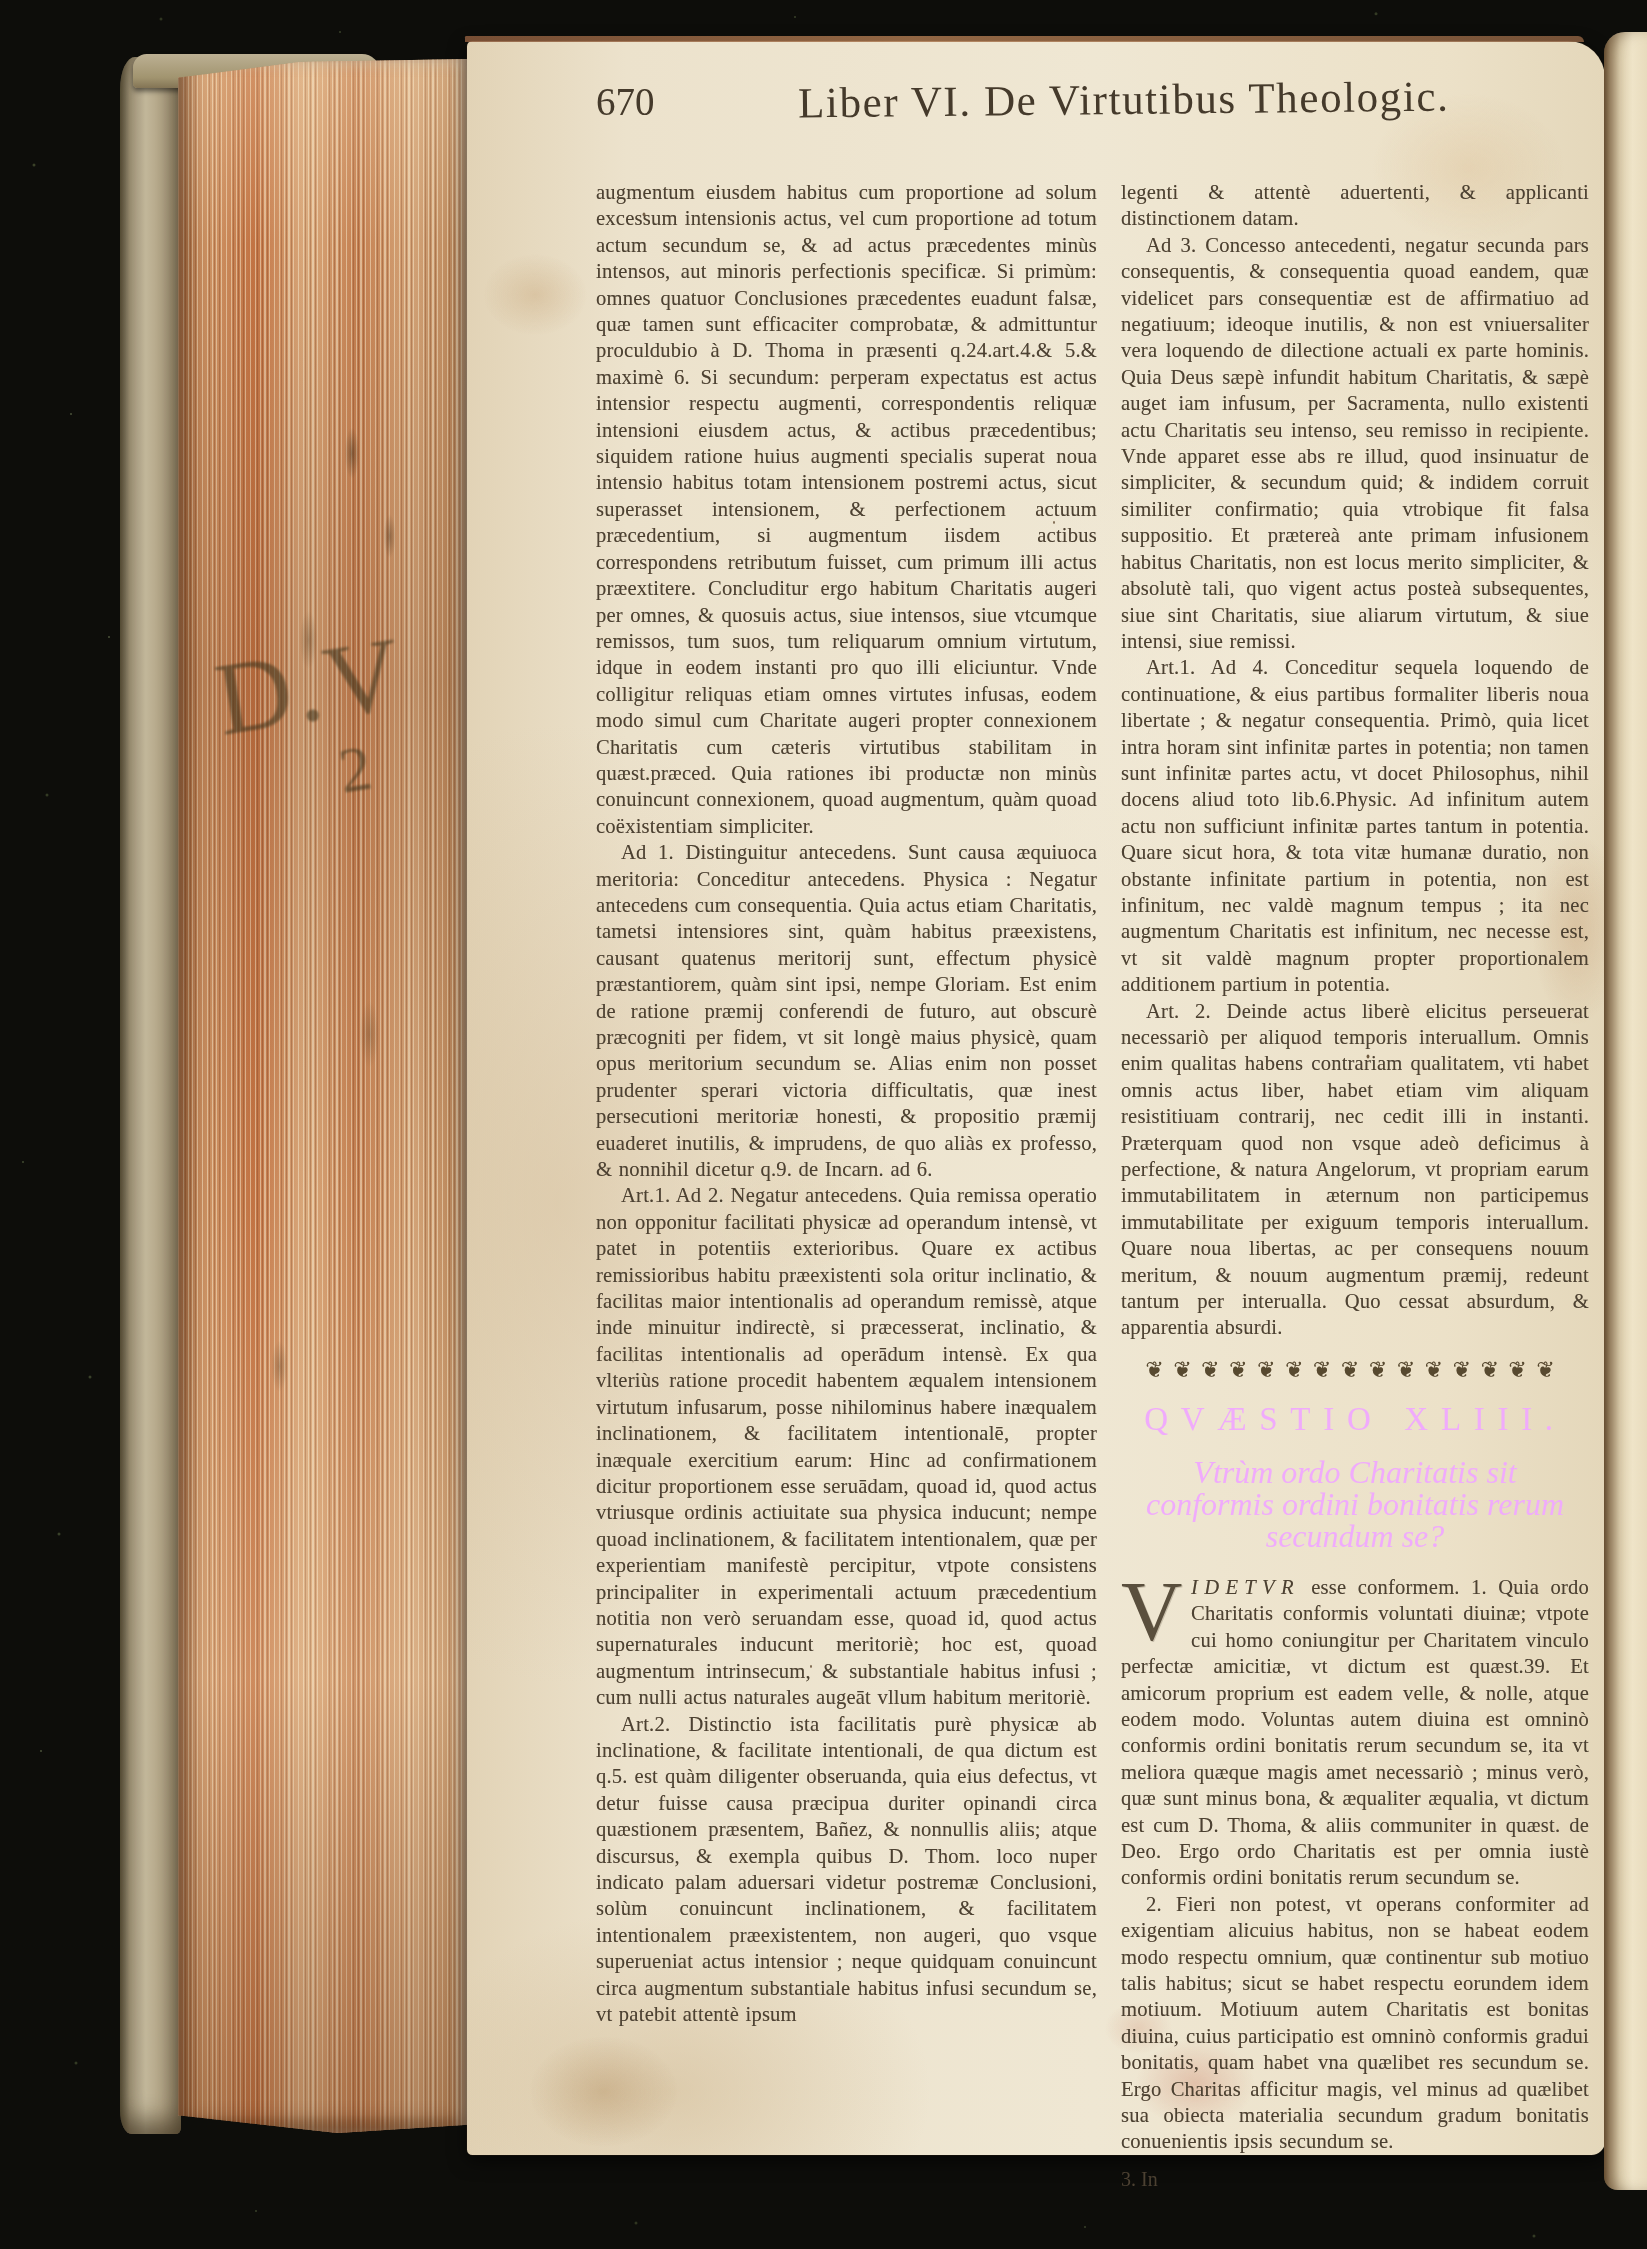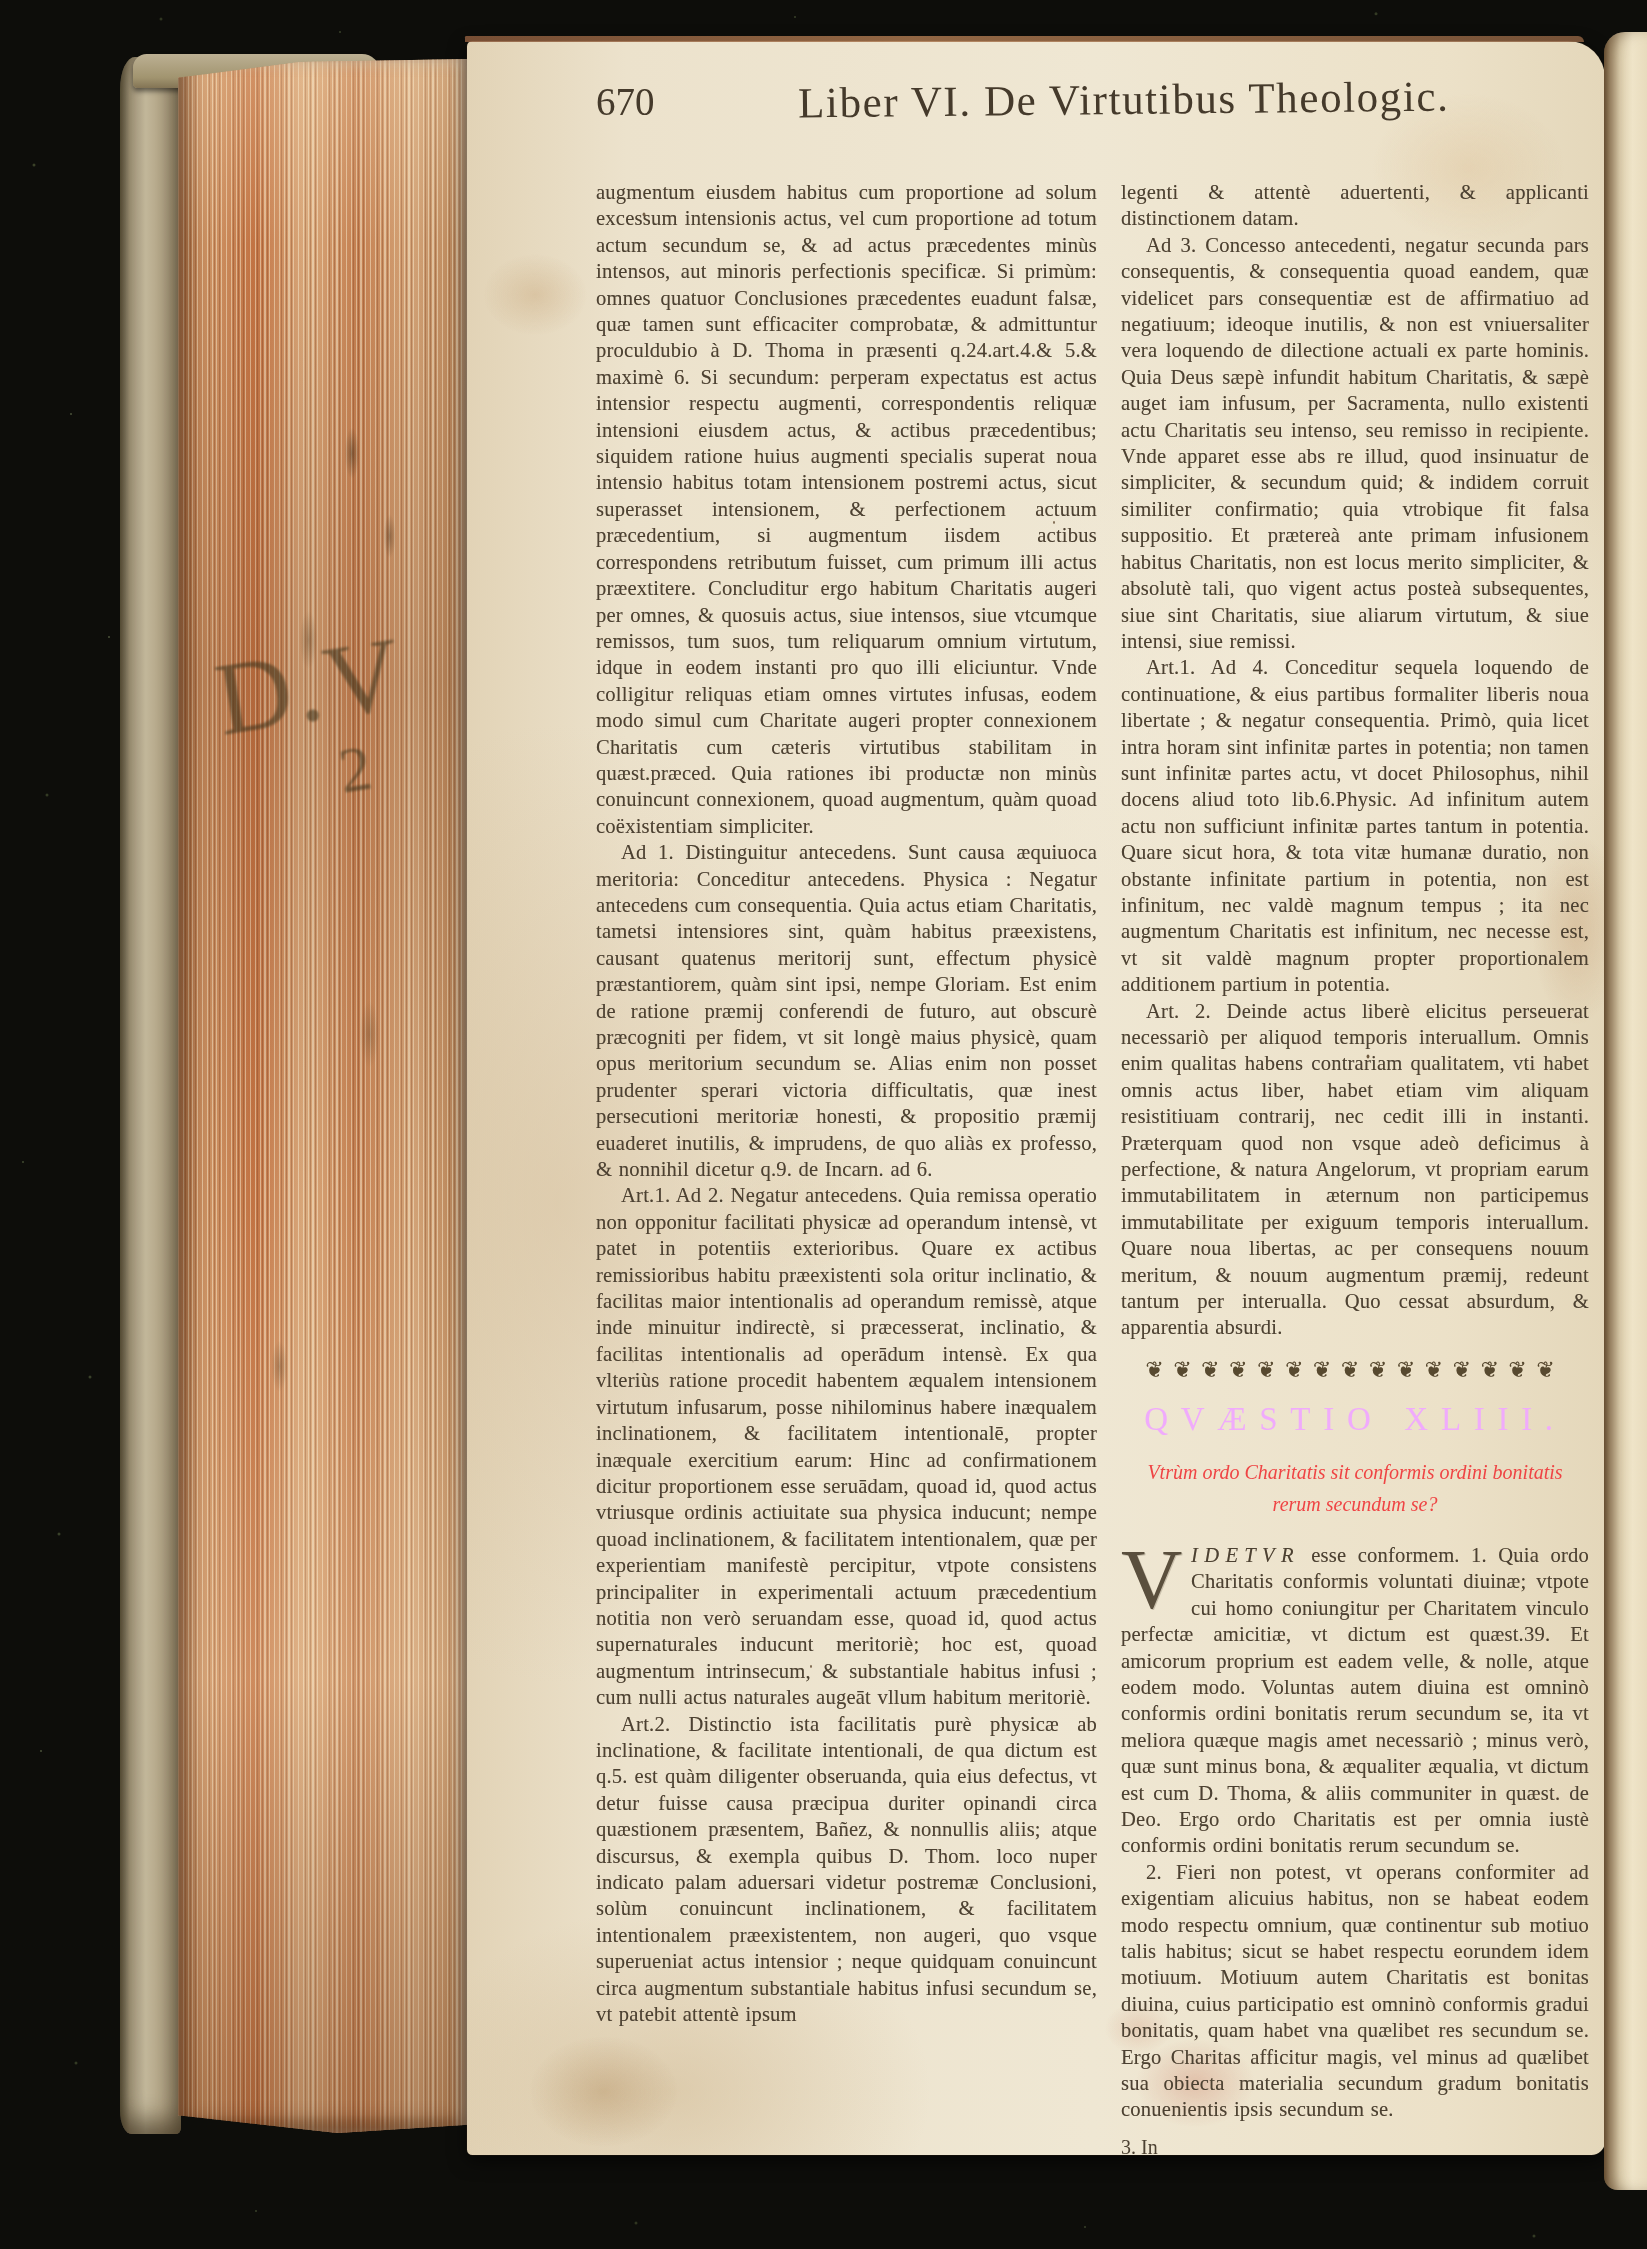--- a/index.html
+++ b/index.html
@@ -89,21 +89,21 @@
   .para{margin:0;font-size:20.6px;line-height:26.4px;text-align:justify;letter-spacing:0.2px;
     word-spacing:1.1px;text-shadow:0 0 0.5px rgba(86,66,44,.35);}
   .para.indent{text-indent:25px;}
 
   .ornament-band{margin-top:16px;text-align:center;font-family:"DejaVu Sans",sans-serif;
     font-size:22px;letter-spacing:9.5px;color:#57492f;white-space:nowrap;overflow:hidden;
     text-shadow:0 0 0.5px rgba(86,66,44,.4);}
   .question-heading{margin-top:19px;text-align:center;font-size:33px;letter-spacing:12.7px;
     color:#f0abfc;white-space:nowrap;}
   .question-subtitle{margin:18px auto 0;width:94%;text-align:center;font-style:italic;
-    font-size:20px;line-height:32px;color:#ef4444;}
+    font-size:32px;line-height:32px;color:#f0abfc;}
   .videtur{margin-top:22px;}
   .drop-cap{float:left;font-size:85px;line-height:66px;padding:4.2px 8.5px 0 0;color:#5a4f3d;
     text-shadow:1.1px 1.1px 0 rgba(90,79,61,.25);}
   .lead-word{letter-spacing:6.3px;font-style:italic;}
   .catchword{margin-top:12.7px;text-align:left;font-size:20px;padding-right:7.4px;}
 </style>
 </head>
 <body>
 
 <div class="stage">

